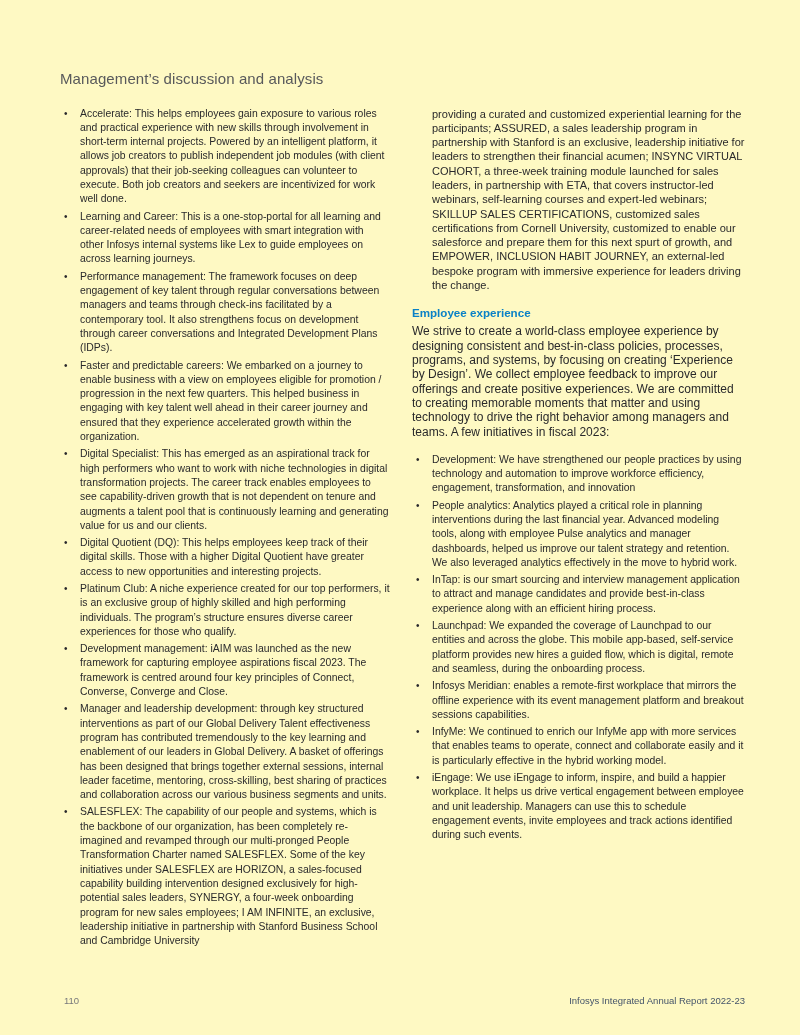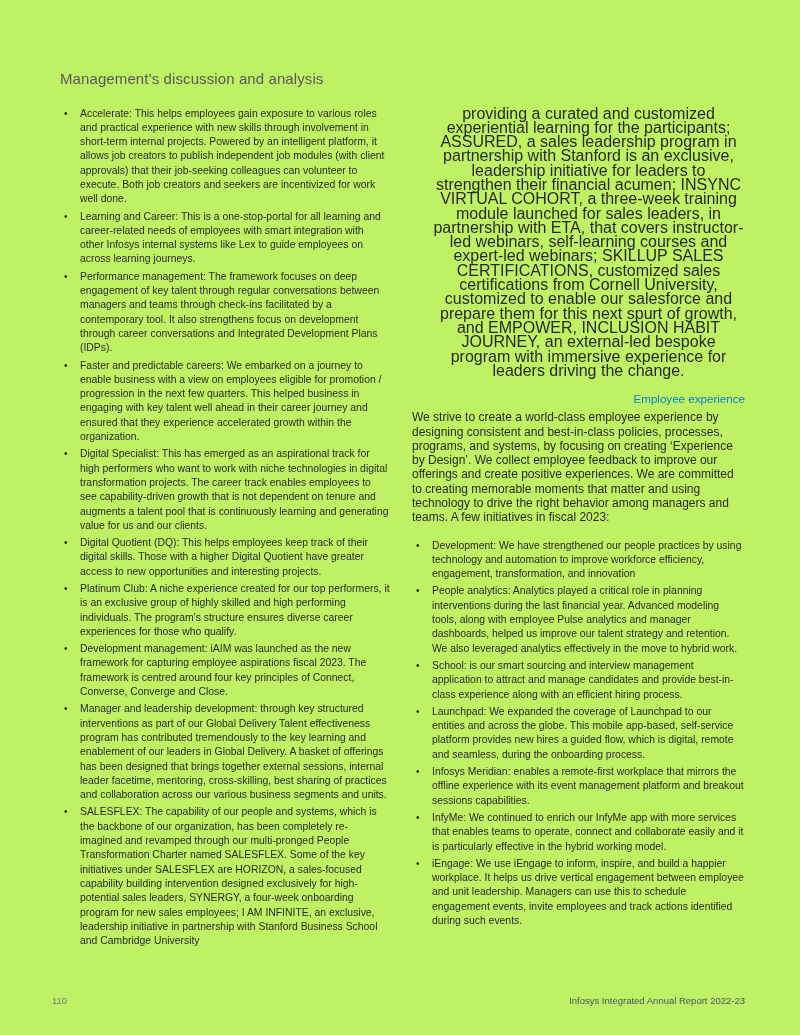--- a/index.html
+++ b/index.html
@@ -8,21 +8,21 @@
     --title-gray:#58595b;
     --body-text:#29292b;
     --pagenum-gray:#77787b;
   }
   *{margin:0;padding:0;box-sizing:border-box;}
   html,body{background:#ffffff;}
   body{font-family:"Liberation Sans",sans-serif;}
   .page{
     position:relative;
     width:800px;height:1035px;
-    background:#bef264;
+    background:#fef9c3;
     padding:71px 55px 0 60px;
     overflow:hidden;
   }
   .title{
     font-size:15px;font-weight:400;line-height:1.1;
     color:var(--title-gray);
     letter-spacing:0.1px;
   }
   .columns{display:flex;gap:22px;margin-top:19px;}
   .col-left{width:330px;flex:0 0 330px;}
@@ -35,38 +35,36 @@
     font-size:10.4px;line-height:14.3px;
     color:var(--body-text);
   }
   .bullet-item .dot{
     position:absolute;left:4px;top:0;
     font-size:10px;color:var(--body-text);
   }
   .bullet-item strong{font-weight:400;}
   .continuation{
     padding-left:20px;
-    font-size:16px;line-height:14.3px;
+    font-size:11px;line-height:14.3px;
     color:var(--body-text);
-    text-align:center;
   }
   .section-heading{
     margin-top:13px;
-    font-size:11.6px;font-weight:400;line-height:1.3;
+    font-size:11.6px;font-weight:700;line-height:1.3;
     color:var(--accent);
-    text-align:right;
   }
   .intro{
     margin-top:4px;
     font-size:12px;line-height:14.3px;
     color:var(--body-text);
   }
   .col-right .bullets{margin-top:14px;}
   .footer{
-    position:absolute;left:52px;right:55px;top:995px;
+    position:absolute;left:64px;right:55px;top:995px;
     display:flex;justify-content:space-between;align-items:baseline;
     font-size:9.5px;line-height:1.2;
   }
   .footer .pagenum{color:var(--pagenum-gray);}
   .footer .report-title{color:var(--footer-navy);font-weight:400;}
 </style>
 </head>
 <body>
 
 <div class="page">
@@ -90,21 +88,21 @@
         </div>
     </div>
 
     <div class="col-right">
       <p class="continuation">providing a curated and customized experiential learning for the participants; ASSURED, a sales leadership program in partnership with Stanford is an exclusive, leadership initiative for leaders to strengthen their financial acumen; INSYNC VIRTUAL COHORT, a three-week training module launched for sales leaders, in partnership with ETA, that covers instructor-led webinars, self-learning courses and expert-led webinars; SKILLUP SALES CERTIFICATIONS, customized sales certifications from Cornell University, customized to enable our salesforce and prepare them for this next spurt of growth, and EMPOWER, INCLUSION HABIT JOURNEY, an external-led bespoke program with immersive experience for leaders driving the change.</p>
       <h2 class="section-heading">Employee experience</h2>
       <p class="intro">We strive to create a world-class employee experience by designing consistent and best-in-class policies, processes, programs, and systems, by focusing on creating ‘Experience by Design’. We collect employee feedback to improve our offerings and create positive experiences. We are committed to creating memorable moments that matter and using technology to drive the right behavior among managers and teams. A few initiatives in fiscal 2023:</p>
       <div class="bullets">
           <div class="bullet-item"><span class="dot">•</span><strong>Development:</strong><span> We have strengthened our people practices by using technology and automation to improve workforce efficiency, engagement, transformation, and innovation</span></div>
           <div class="bullet-item"><span class="dot">•</span><strong>People analytics</strong><span>: Analytics played a critical role in planning interventions during the last financial year. Advanced modeling tools, along with employee Pulse analytics and manager dashboards, helped us improve our talent strategy and retention. We also leveraged analytics effectively in the move to hybrid work.</span></div>
-          <div class="bullet-item"><span class="dot">•</span><strong>School:</strong><span> is our smart sourcing and interview management application to attract and manage candidates and provide best-in-class experience along with an efficient hiring process.</span></div>
+          <div class="bullet-item"><span class="dot">•</span><strong>InTap:</strong><span> is our smart sourcing and interview management application to attract and manage candidates and provide best-in-class experience along with an efficient hiring process.</span></div>
           <div class="bullet-item"><span class="dot">•</span><strong>Launchpad:</strong><span> We expanded the coverage of Launchpad to our entities and across the globe. This mobile app-based, self-service platform provides new hires a guided flow, which is digital, remote and seamless, during the onboarding process.</span></div>
           <div class="bullet-item"><span class="dot">•</span><strong>Infosys Meridian:</strong><span> enables a remote-first workplace that mirrors the offline experience with its event management platform and breakout sessions capabilities.</span></div>
           <div class="bullet-item"><span class="dot">•</span><strong>InfyMe:</strong><span> We continued to enrich our InfyMe app with more services that enables teams to operate, connect and collaborate easily and it is particularly effective in the hybrid working model.</span></div>
           <div class="bullet-item"><span class="dot">•</span><strong>iEngage:</strong><span> We use iEngage to inform, inspire, and build a happier workplace. It helps us drive vertical engagement between employee and unit leadership. Managers can use this to schedule engagement events, invite employees and track actions identified during such events.</span></div>
         </div>
     </div>
 
   </div>
 
   <div class="footer">

